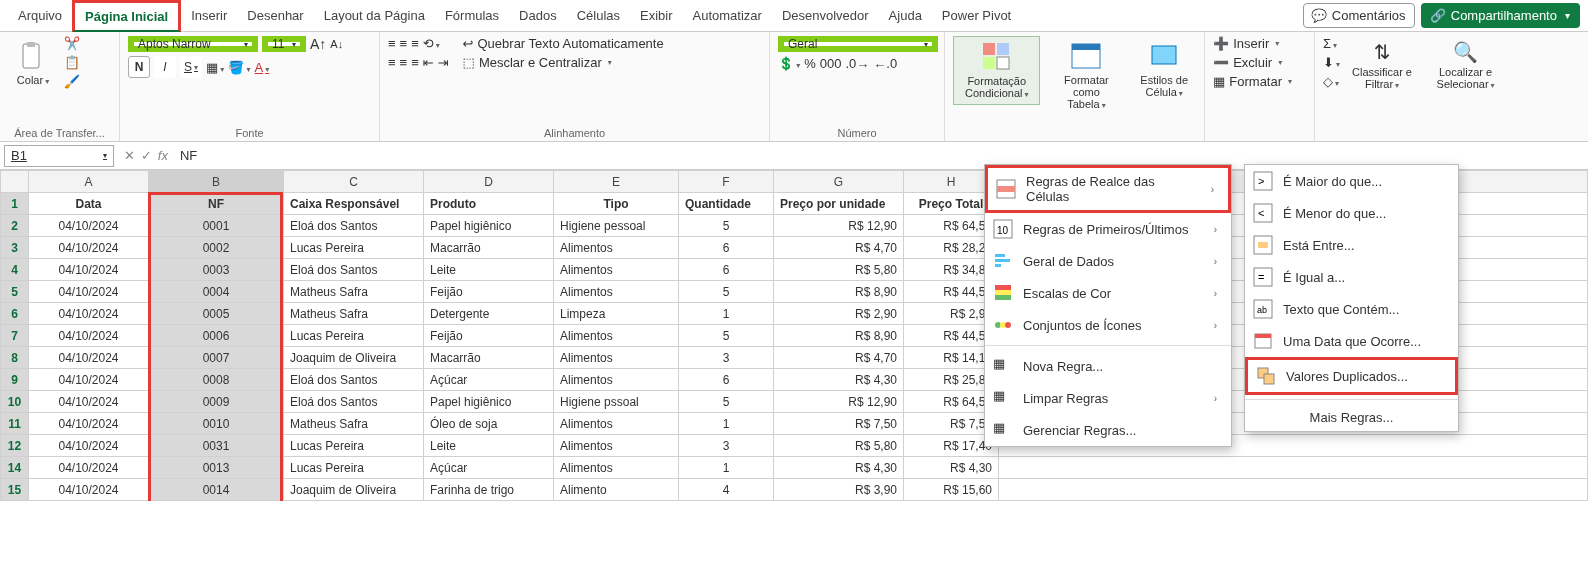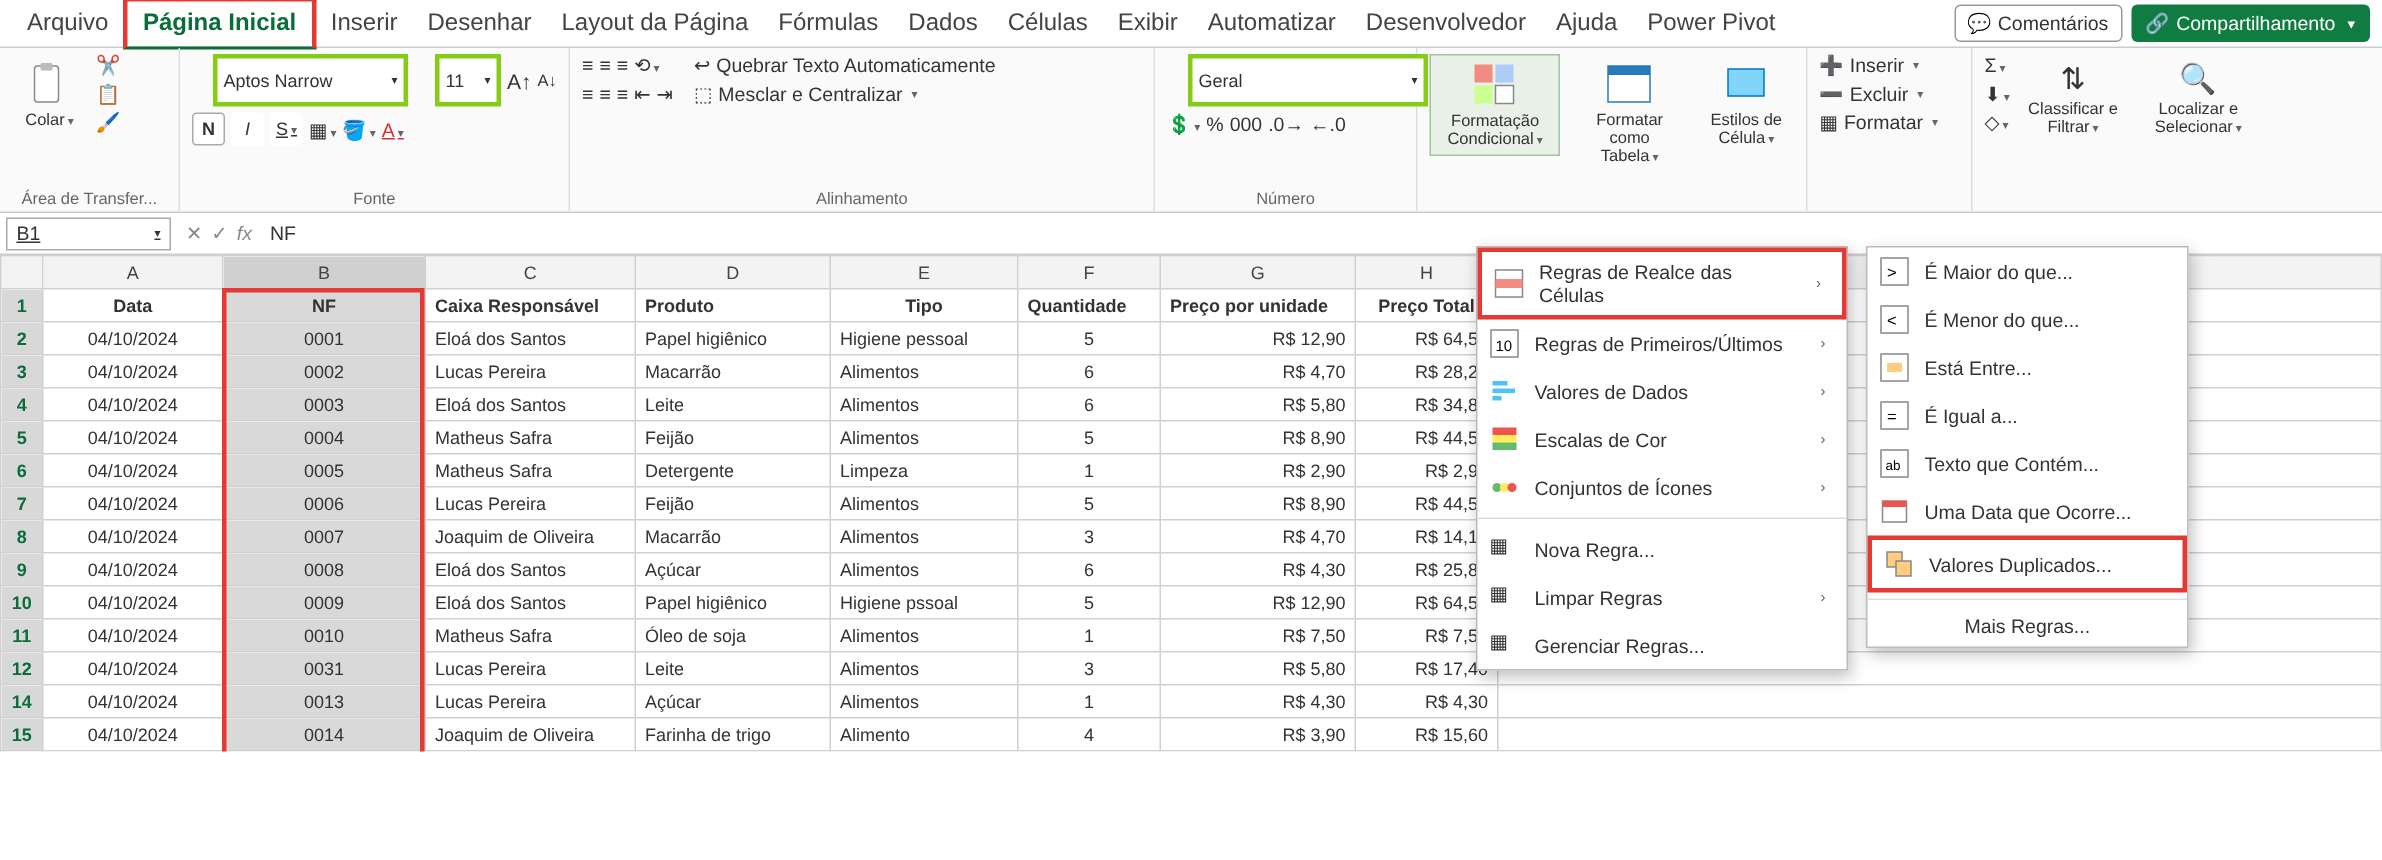--- a/index.html
+++ b/index.html
@@ -1,20 +1,20 @@
 <!DOCTYPE html>
 <html><head>
 <meta charset="utf-8">
 <style>
 * { box-sizing: border-box; margin: 0; padding: 0; font-family: "Segoe UI", Arial, sans-serif; }
 body { background: #fff; font-size: 13px; color: #333; width: 1588px; }
 
 
 .tabs { display: flex; align-items: center; padding: 4px 8px; border-bottom: 1px solid #ccc; height: 32px; }
-.tab { padding: 6px 10px; cursor: pointer; font-size: 16px; color: #444; }
+.tab { padding: 6px 10px; cursor: pointer; font-size: 13px; color: #444; }
 .tab.active { color: #0b6e3a; font-weight: 600; border-bottom: 2px solid #0b6e3a; }
 .highlight-red { border: 3px solid #e53935; }
 .tabs-right { margin-left: auto; display: flex; gap: 6px; }
 .btn-comentarios { border: 1px solid #999; border-radius: 4px; padding: 4px 8px; display: flex; align-items: center; gap: 4px; background: #fff; cursor: pointer; }
 .btn-share { background: #107c41; color: #fff; border-radius: 4px; padding: 4px 10px; display: flex; align-items: center; gap: 4px; cursor: pointer; }
 .btn-share::after { content: "▾"; font-size: 10px; margin-left: 4px; }
 
 
 .ribbon { display: flex; border-bottom: 1px solid #ccc; height: 110px; background: #fafafa; }
 .group { border-right: 1px solid #ddd; padding: 4px 8px 2px; display: flex; flex-direction: column; justify-content: space-between; }
@@ -23,21 +23,21 @@
 
 .big-btn { display: flex; flex-direction: column; align-items: center; justify-content: center; padding: 4px 6px; cursor: pointer; gap: 2px; min-width: 50px; }
 .big-btn .lbl { font-size: 11px; text-align: center; line-height: 1.1; }
 .big-btn.selected { background: #e8f0e8; border: 1px solid #9ec59e; }
 .icon-lg { width: 32px; height: 32px; display: inline-block; }
 
 .stack { display: flex; flex-direction: column; gap: 4px; }
 .row { display: flex; align-items: center; gap: 4px; }
 .dd::after { content: "▾"; font-size: 8px; margin-left: 2px; color: #666; }
 
-select, .combo { border: 3px solid #84cc16; background: #fff; font-size: 12px; height: 35px; padding: 1px 4px; margin-left: 14px; }
+select, .combo { border: 6px solid #84cc16; background: #fff; font-size: 12px; height: 16px; padding: 1px 4px; }
 .combo { display: flex; align-items: center; justify-content: space-between; }
 
 .toggle-btn { border: 1px solid #aaa; background: #fff; width: 22px; height: 22px; display: flex; align-items: center; justify-content: center; font-size: 12px; cursor: pointer; border-radius: 3px; }
 
 
 .formula-bar { display: flex; align-items: center; height: 28px; border-bottom: 1px solid #ccc; }
 .name-box { width: 110px; border: 1px solid #aaa; margin: 2px 4px; height: 22px; padding: 0 6px; display: flex; align-items: center; justify-content: space-between; text-decoration: underline; }
 .fx-btns { display: flex; gap: 6px; padding: 0 6px; color: #888; }
 .fx-input { flex: 1; padding: 0 6px; }
 
@@ -491,21 +491,21 @@
           </svg>
     <span>Regras de Primeiros/Últimos</span>
     <span class="mi-arrow">›</span>
   </div>
   <div class="menu-item">
     <svg class="mi-icon" viewBox="0 0 20 20">
             <rect x="2" y="3" width="10" height="3" fill="#4fc3f7"></rect>
             <rect x="2" y="8" width="15" height="3" fill="#4fc3f7"></rect>
             <rect x="2" y="13" width="6" height="3" fill="#4fc3f7"></rect>
           </svg>
-    <span>Valores de Dados</span>
+    <span>Geral de Dados</span>
     <span class="mi-arrow">›</span>
   </div>
   <div class="menu-item">
     <svg class="mi-icon" viewBox="0 0 20 20">
             <rect x="2" y="2" width="16" height="5" fill="#ef5350"></rect>
             <rect x="2" y="7" width="16" height="5" fill="#ffee58"></rect>
             <rect x="2" y="12" width="16" height="5" fill="#66bb6a"></rect>
           </svg>
     <span>Escalas de Cor</span>
     <span class="mi-arrow">›</span>

